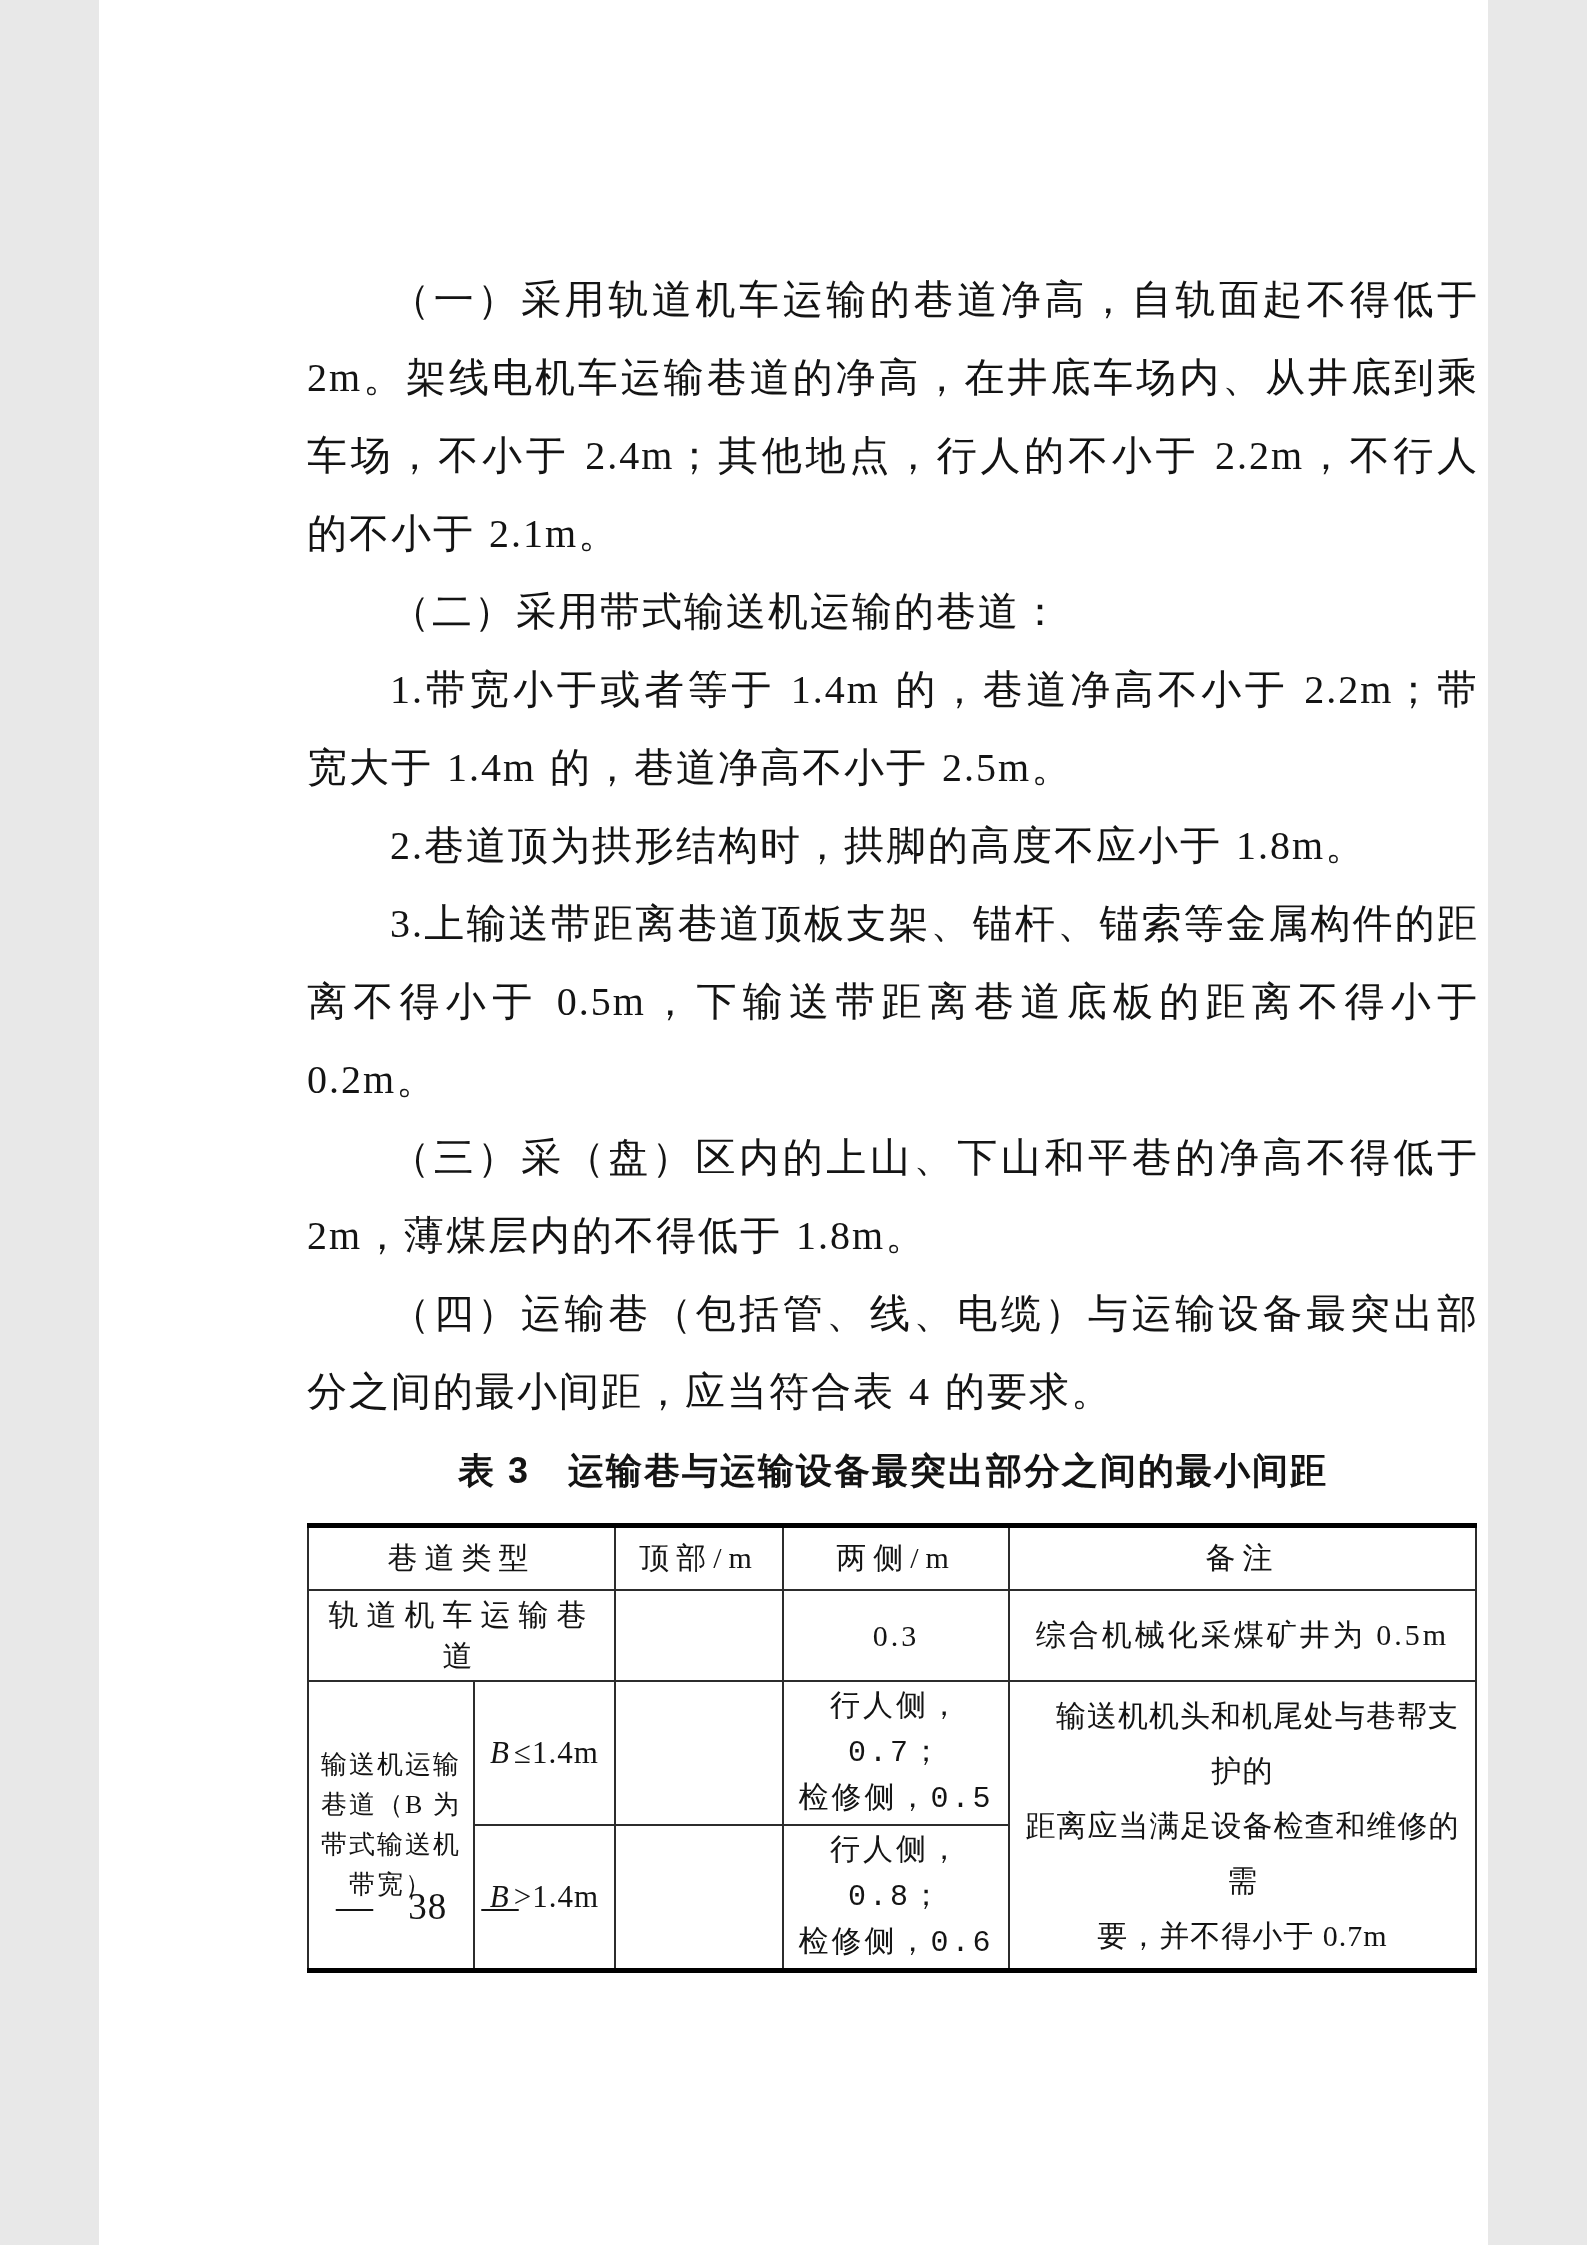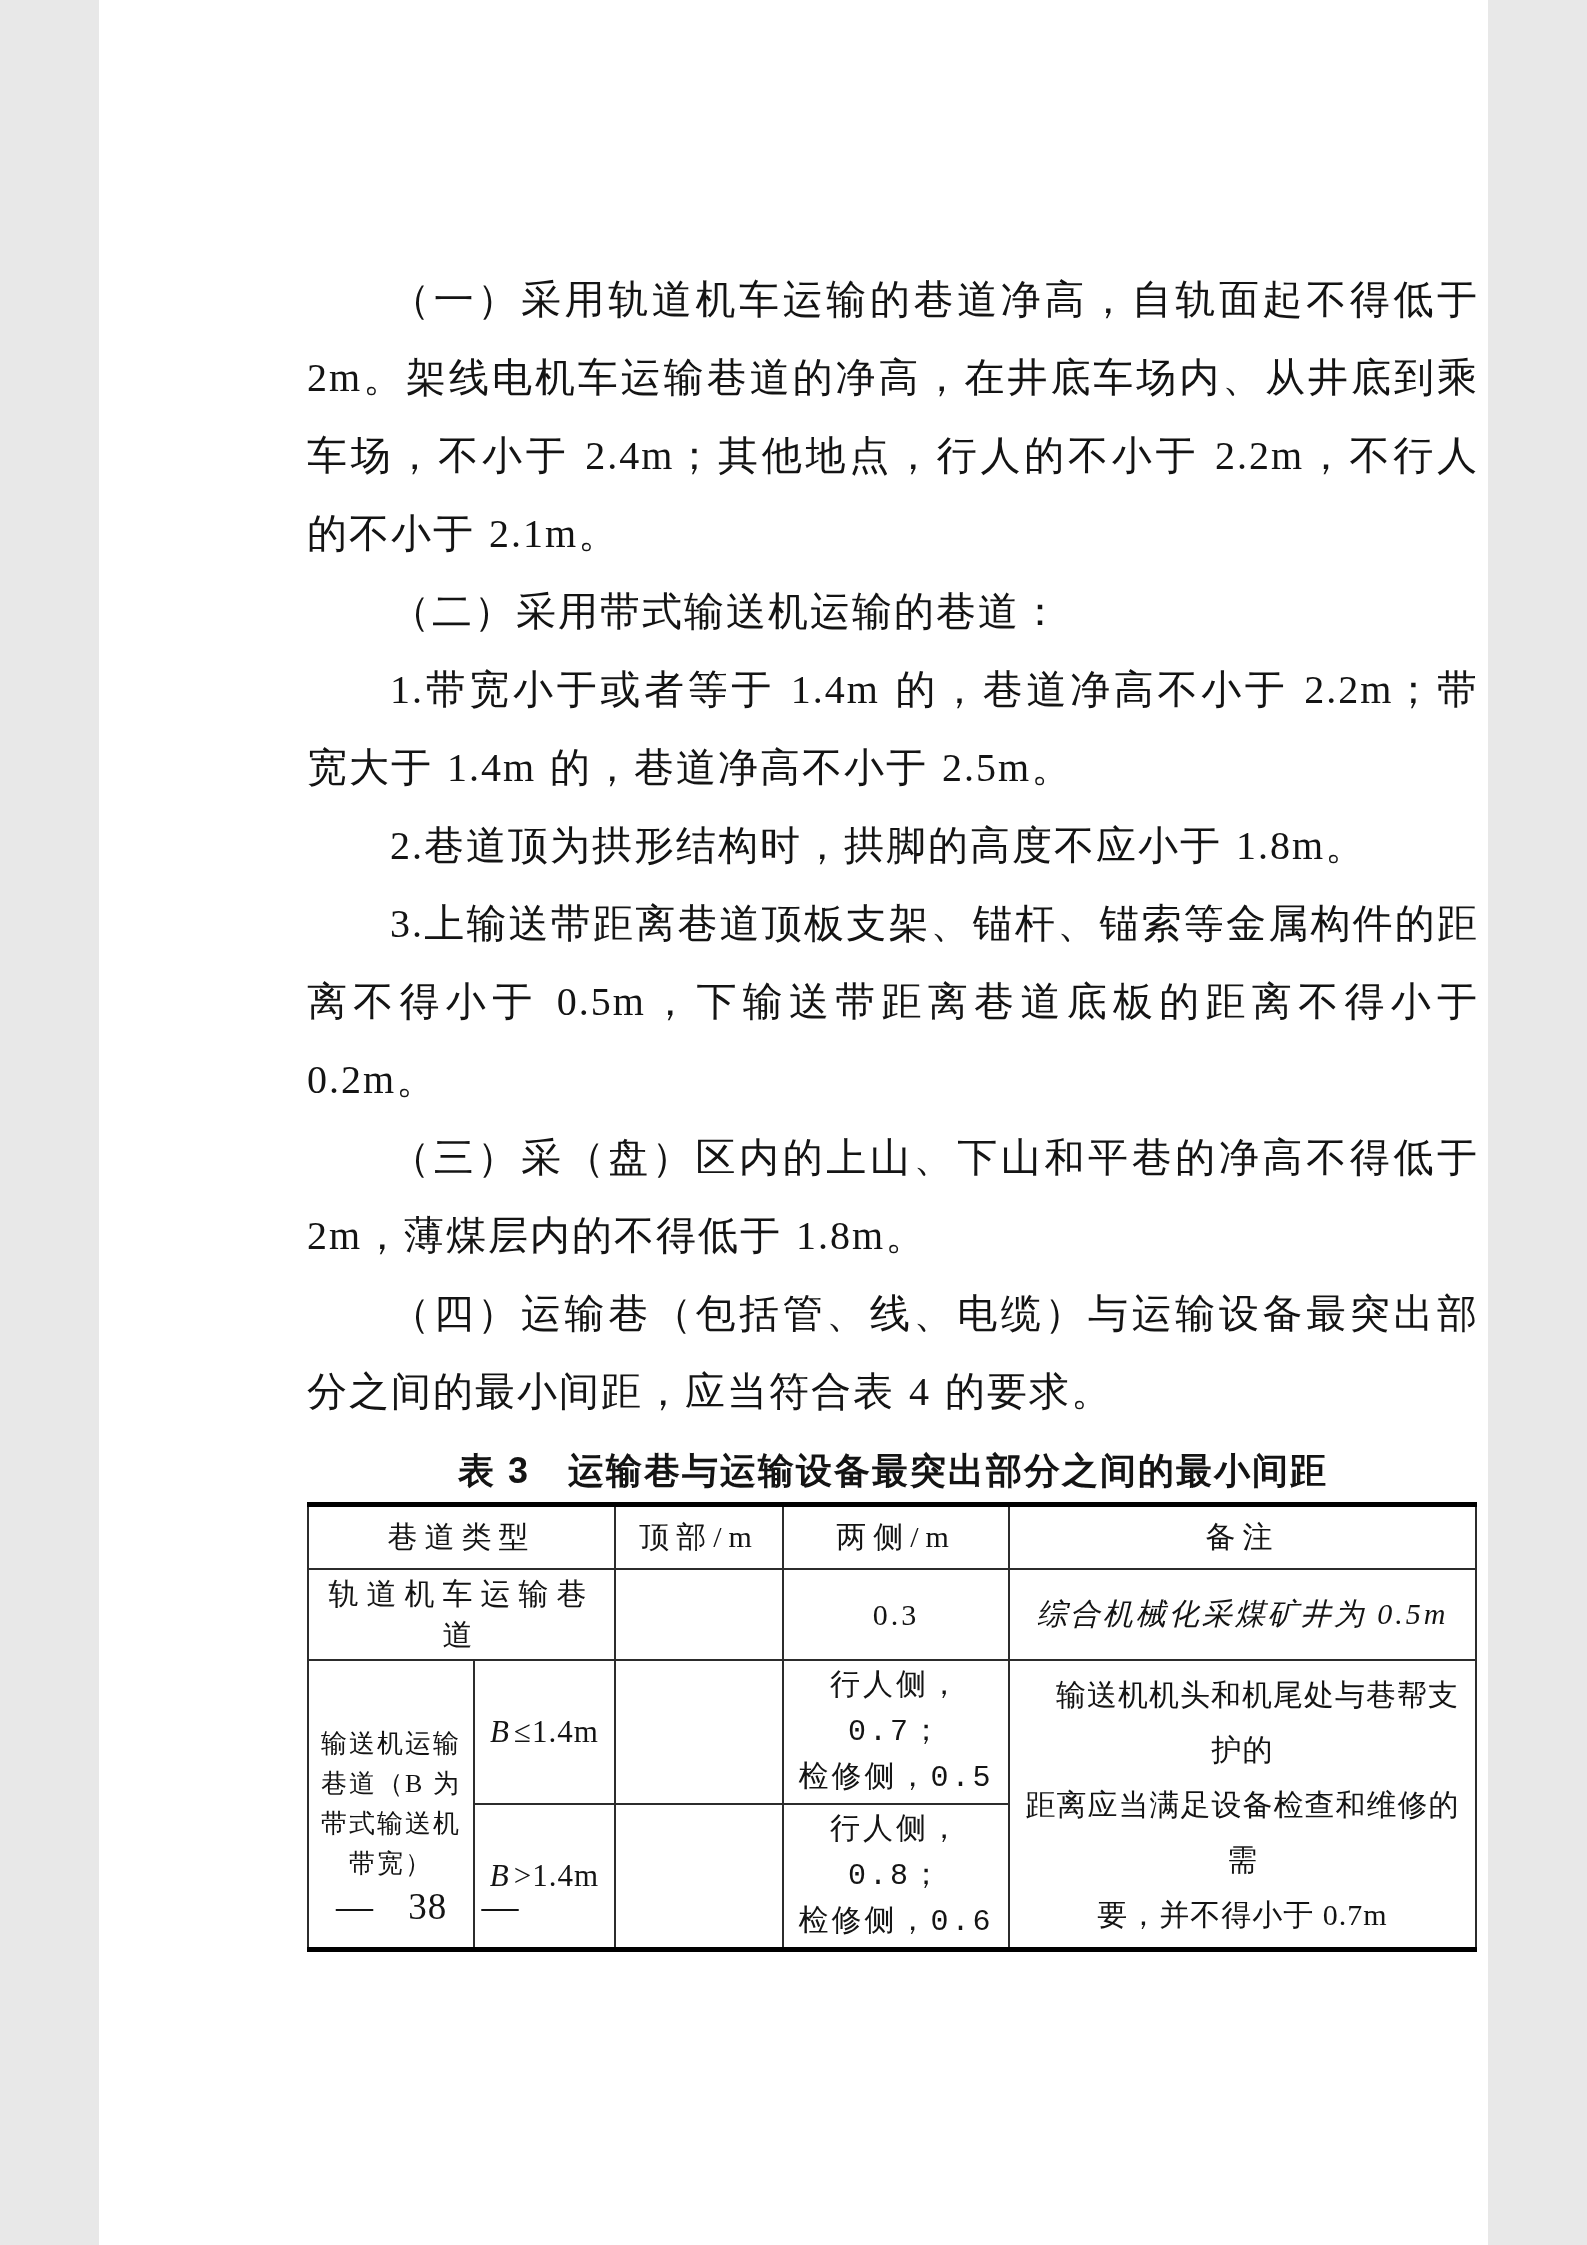--- a/index.html
+++ b/index.html
@@ -12,21 +12,21 @@
   p.para {
     margin:0; font-size:40px; line-height:78px; text-indent:83px;
     text-align:justify; letter-spacing:2px; word-spacing:2px;
   }
   .table-title {
     margin-top:12px; text-align:center;
     font-family:"Liberation Sans","DejaVu Sans",sans-serif;
     font-weight:bold; font-size:36px; line-height:56px; letter-spacing:2px;
   }
   table.min-dist {
-    margin-top:3px; border-collapse:collapse; table-layout:fixed;
+    margin-top:24px; border-collapse:collapse; table-layout:fixed;
     width:1168px; font-size:30px;
     border-top:5px solid #000; border-bottom:5px solid #000;
     border-left:2px solid #1a1a1a; border-right:2px solid #1a1a1a;
   }
   table.min-dist th, table.min-dist td {
     border:2px solid #2c2c2c; padding:2px 4px;
     text-align:center; vertical-align:middle;
   }
   th.hdr { font-weight:normal; letter-spacing:7px; height:57px; }
   tr.r1 td { height:85px; }
@@ -34,21 +34,21 @@
   tr.r2b td { height:82px; }
   td.type1 { letter-spacing:8px; }
   td.type2 {
     white-space:pre-line; line-height:40px; font-size:26px;
     letter-spacing:2px; padding:4px 2px;
   }
   td.beltcell { font-size:31px; letter-spacing:1px; }
   .b-italic { font-style:italic; padding-right:4px; }
   td.sides { white-space:pre-line; line-height:46px; letter-spacing:3px;font-family:Liberation Mono, monospace; }
   td.val { letter-spacing:3px; }
-  td.remark1 { letter-spacing:3px;font-style:italic; }
+  td.remark1 { letter-spacing:3px; }
   td.remark2 {
     text-align:left; white-space:pre-line; letter-spacing:1px;
     line-height:55px; padding:6px 14px 6px 16px; text-indent:30px;
   }
   .footer {
     position:absolute; left:237px; top:1885px; font-size:37px;
     letter-spacing:1px; word-spacing:24px; white-space:nowrap;
   }
 </style>
 </head>

